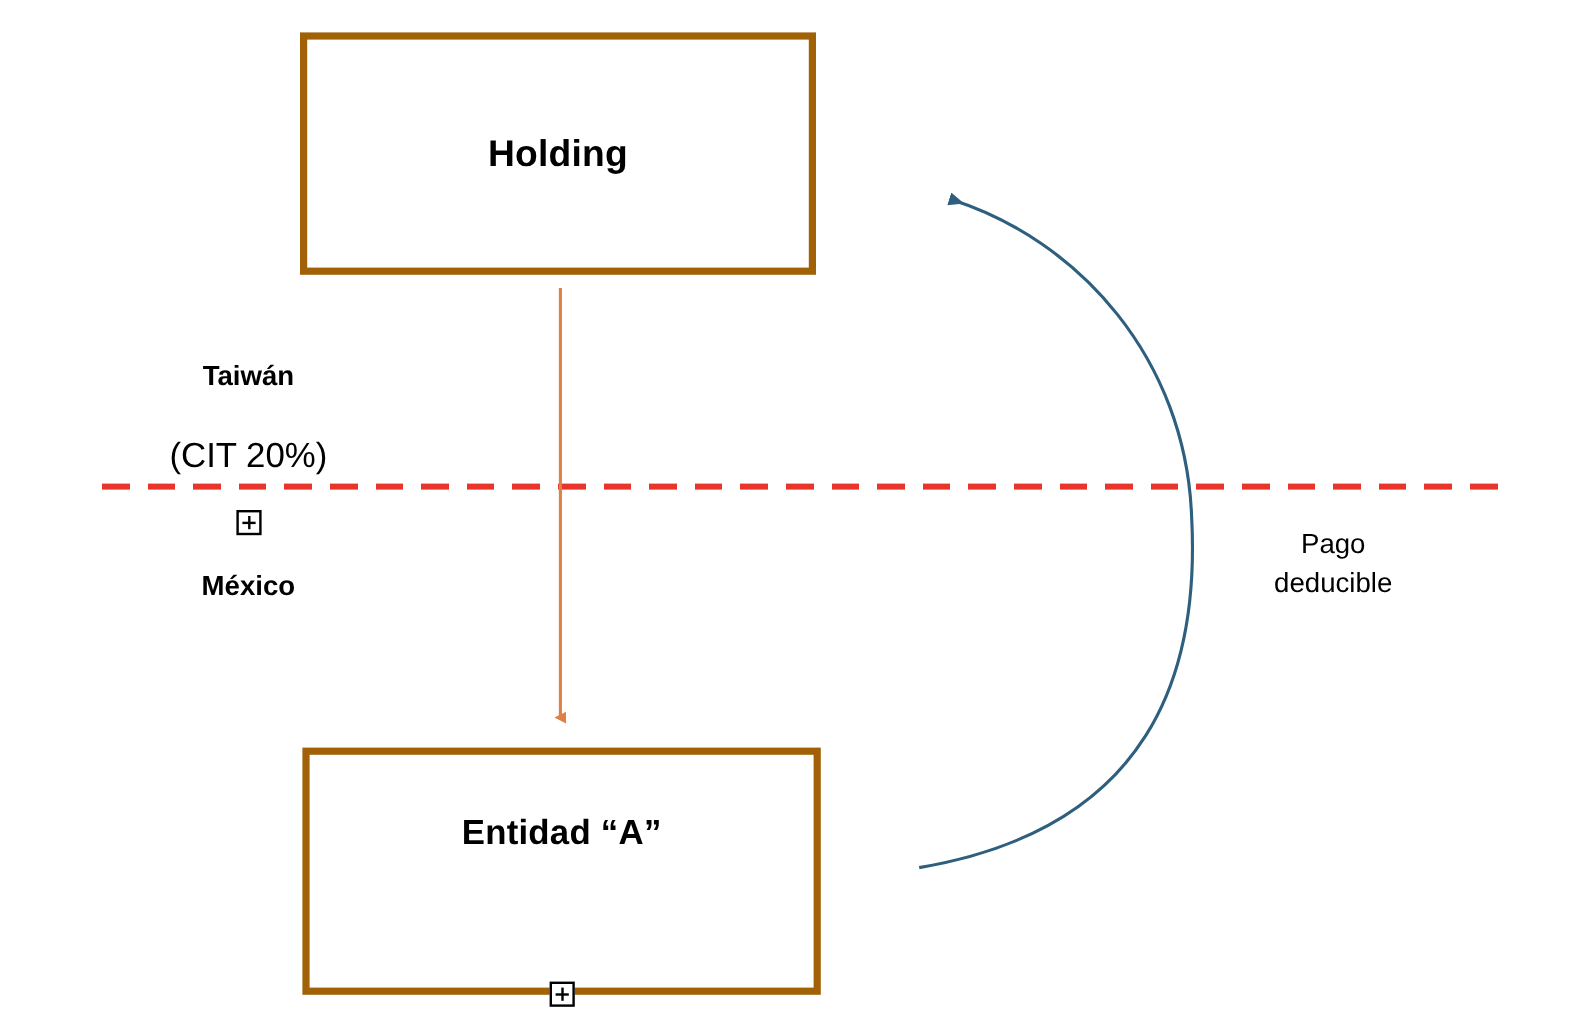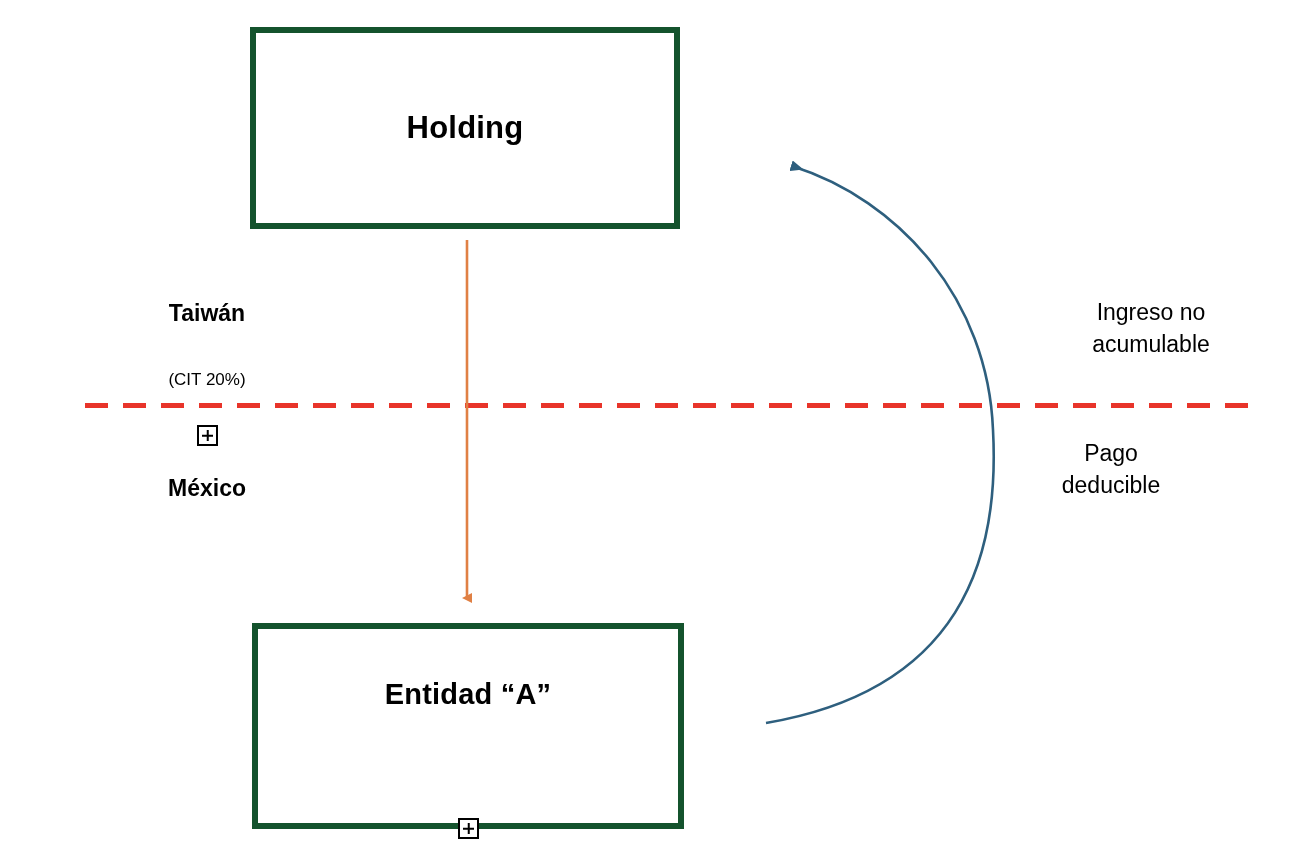--- a/index.html
+++ b/index.html
@@ -17,21 +17,21 @@
     height: 854px;
     background: #ffffff;
     overflow: hidden;
   }
 
   
   .entity-box {
     position: absolute;
     box-sizing: border-box;
     background: #ffffff;
-    border: 6px solid #14532d;
+    border: 6px solid #a16207;
     display: flex;
     flex-direction: column;
     align-items: center;
     justify-content: center;
   }
   .entity-box .box-line {
     font-weight: bold;
     color: #000000;
     text-align: center;
     letter-spacing: 0.2px;
@@ -73,21 +73,21 @@
     left: 107px;
     top: 298px;
     width: 200px;
     font-size: 23px;
     line-height: 30px;
   }
   #label-cit {
     left: 107px;
     top: 365px;
     width: 200px;
-    font-size: 17px;
+    font-size: 29px;
     line-height: 30px;
   }
   #label-mexico {
     left: 107px;
     top: 473px;
     width: 200px;
     font-size: 23px;
     line-height: 30px;
   }
   #label-ingreso {
@@ -174,22 +174,20 @@
     <div class="box-line">Holding</div>
   </div>
 
   <div class="entity-box" id="subsidiary-box">
     <div class="box-line first">Entidad “A”</div>
   </div>
 
   <div class="label bold" id="label-taiwan">Taiwán</div>
   <div class="label" id="label-cit">(CIT 20%)</div>
   <div class="label bold" id="label-mexico">México</div>
-  <div class="label" id="label-ingreso">Ingreso no
-acumulable</div>
   <div class="label" id="label-pago">Pago
 deducible</div>
 
   <div class="plus-handle" id="plus-border"></div>
   <div class="plus-handle" id="plus-subsidiary"></div>
 
   <svg id="arrow-layer" viewBox="0 0 1312 854">
     <defs>
       <marker id="orange-head" markerWidth="10" markerHeight="10" refX="5" refY="5" orient="auto" markerUnits="userSpaceOnUse">
         <path d="M0,0 L10,0 L5,10 Z" fill="#e08044"></path>

